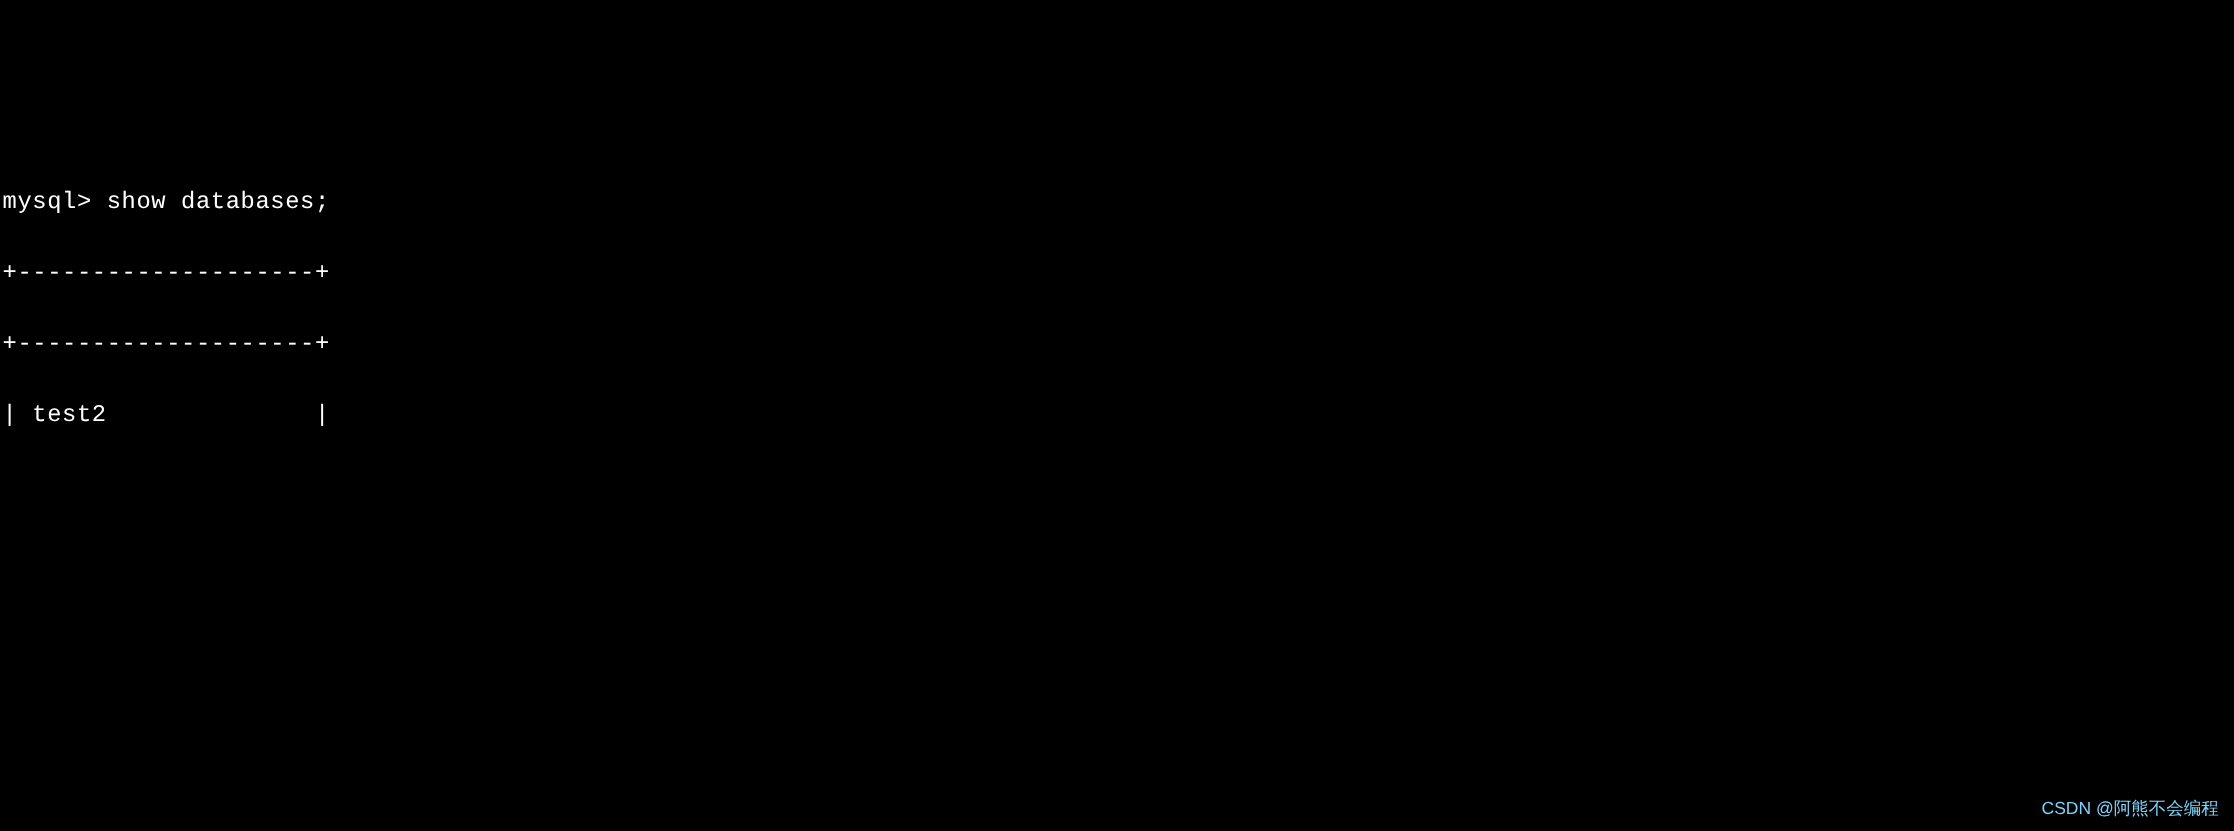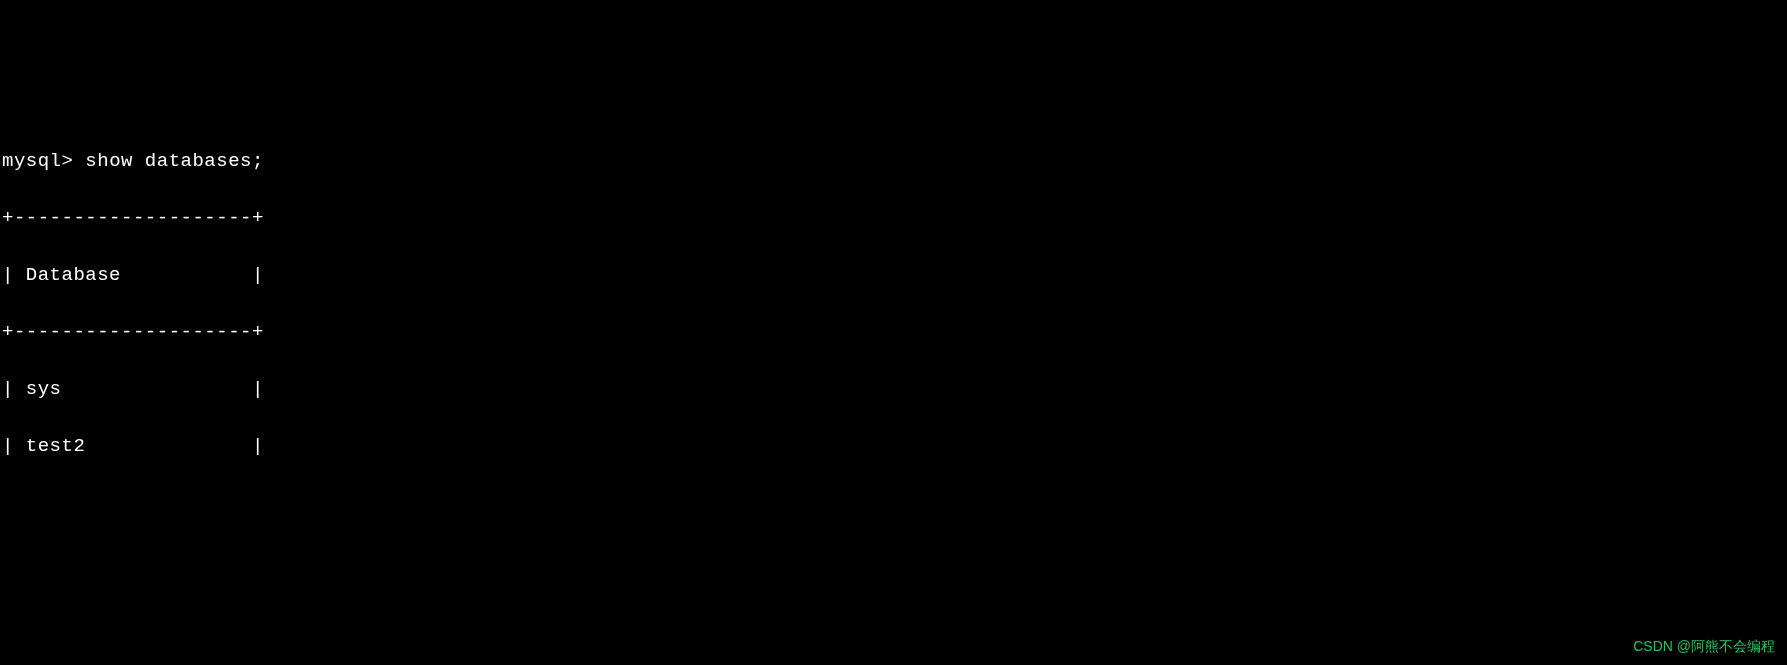--- a/index.html
+++ b/index.html
@@ -21,37 +21,35 @@
       letter-spacing: 0.5px;
     }
     .terminal-line {
       display: block;
       white-space: pre;
     }
     .watermark {
       position: absolute;
       right: 12px;
       bottom: 8px;
-      color: #22c55e;
+      color: #7dd3fc;
       font-size: 14px;
       font-family: Arial, sans-serif;
       letter-spacing: normal;
     }
   </style>
 </head>
 <body>
 
 
 
 <div>
 <span class="terminal-line"><span>mysql&gt; </span><span>show databases;</span></span>
 <span class="terminal-line">+--------------------+</span>
-<span class="terminal-line">| Database           |</span>
 <span class="terminal-line">+--------------------+</span>
-<span class="terminal-line">| sys                |</span>
 <span class="terminal-line">| test2              |</span>
 
 
 
 
 
 
 
 
 

